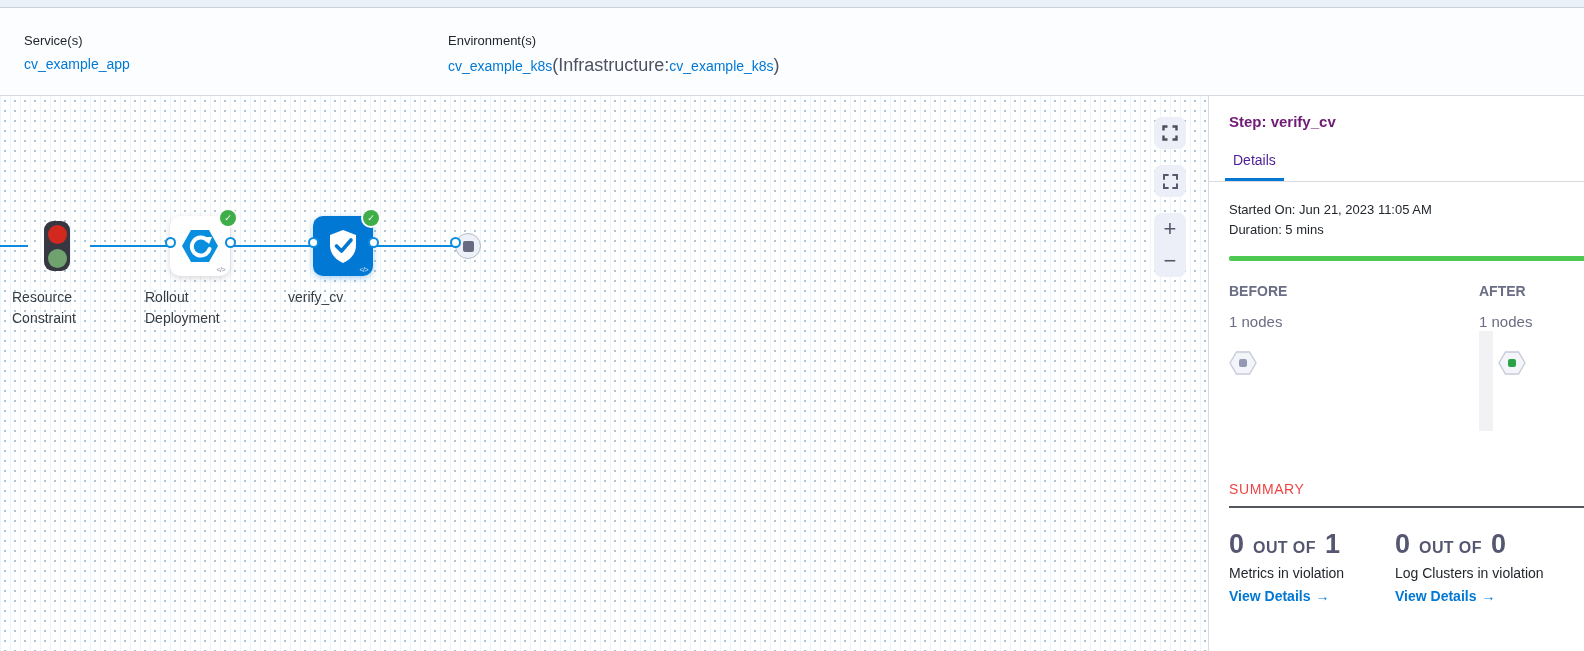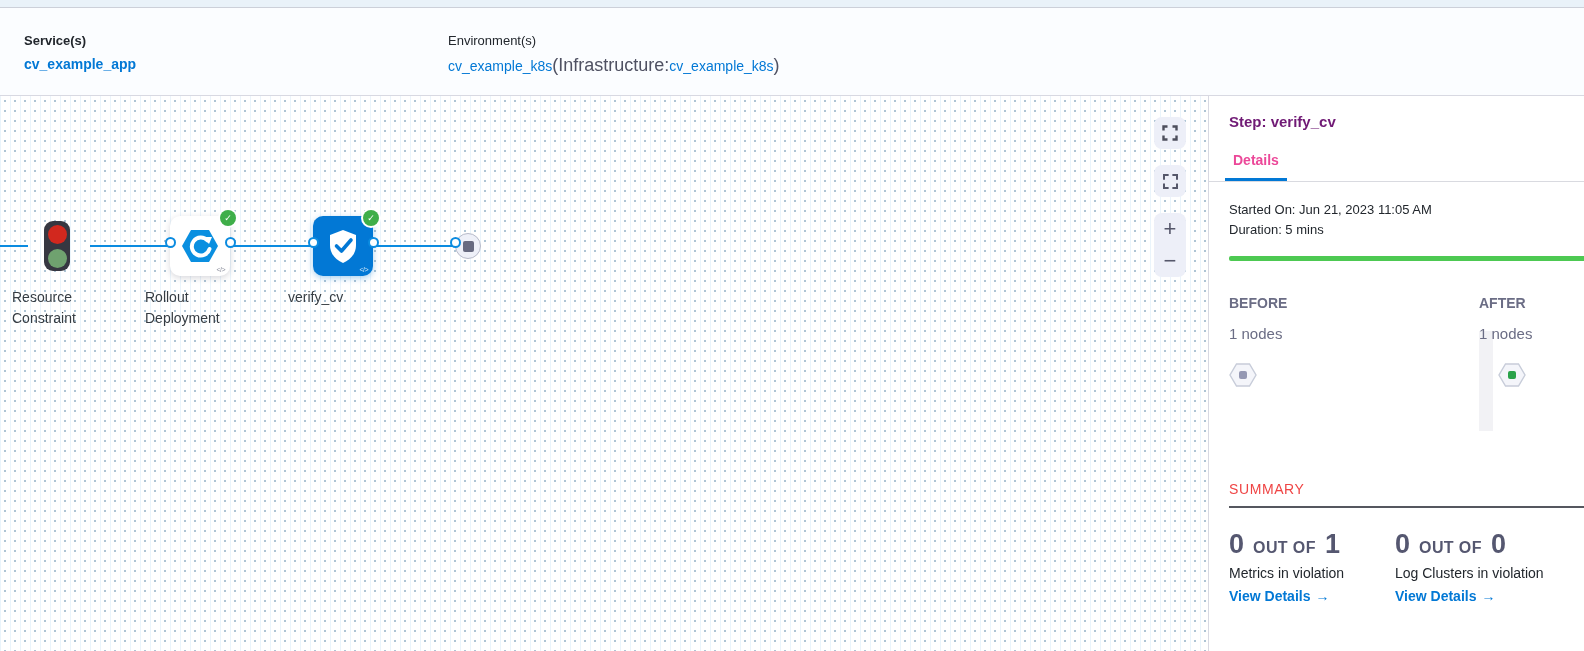--- a/index.html
+++ b/index.html
@@ -3,21 +3,21 @@
 <meta charset="utf-8">
 <style>
   * { box-sizing: border-box; margin: 0; padding: 0; }
   html,body { width:1584px; height:651px; overflow:hidden; }
   body { font-family:"Liberation Sans","DejaVu Sans",sans-serif; color:#22272d; background:#fff; }
 
   
   .top-strip { height:8px; background:#e9f2f9; border-bottom:1px solid #ccd0d9; }
   .header { height:88px; background:#fbfdff; border-bottom:1px solid #d8d9e2; display:flex; }
   .hblock { padding-top:25px; padding-left:24px; }
-  .hblock.first { width:424px;font-weight:bold; }
+  .hblock.first { width:424px; }
   .hlabel { font-size:13px; color:#22272d; margin-bottom:7px; }
   .hlink { font-size:14px; color:#0278d5; cursor:pointer; }
   .hdark { font-size:18px; color:#4f5162; }
 
   
   .main { display:flex; height:555px; }
 
   
   .canvas { position:relative; flex:1; background-color:#fff;
     background-image:
@@ -58,27 +58,27 @@
   .zoom-group { width:32px; height:64px; border-radius:8px; background:#edeff8;
     display:flex; flex-direction:column; align-items:center; justify-content:space-around; }
   .zoom-btn { width:32px; height:30px; border:none; background:transparent; color:#55576a;
     font-size:22px; line-height:22px; cursor:pointer; font-family:inherit; }
   .marquee-box { width:15px; height:15px; border:2px dashed #55576a; }
 
   
   .panel { width:376px; background:#fff; border-left:1px solid #d8d9e2; position:relative; }
   .panel-title { padding:17px 20px 0; font-size:15px; font-weight:bold; color:#701a75; }
   .tabs { margin-top:21px; border-bottom:1px solid #d9dae0; }
-  .tab { display:inline-block; margin-left:16px; padding:0 8px 10px; font-size:14px; font-weight:bold;
-    color:#ec4899; border-bottom:3px solid #0278d5; cursor:pointer; }
+  .tab { display:inline-block; margin-left:16px; padding:0 8px 10px; font-size:14px; font-weight:normal;
+    color:#4c1d95; border-bottom:3px solid #0278d5; cursor:pointer; }
   .meta { margin:18px 20px 0; font-size:13px; color:#22272d; line-height:20px; }
   .progress { margin:16px 0 0 20px; height:5px; background:#4dc952; border-radius:2px 0 0 2px; }
 
   .compare { position:relative; height:198px; margin-top:22px; }
-  .cmp-col { position:absolute; top:12px; }
+  .cmp-col { position:absolute; top:0; }
   .cmp-before { left:20px; }
   .cmp-after { left:270px; }
   .cmp-head { font-size:14px; font-weight:bold; color:#6b6d85; }
   .cmp-count { margin-top:14px; font-size:15px; color:#6b6d85; }
   .cmp-hex { margin-top:21px; cursor:pointer; }
   .cmp-after .cmp-hex { margin-left:19px; }
   .cmp-strip { position:absolute; left:270px; top:48px; width:14px; height:100px; background:#f2f2f5; }
 
   .summary-label { margin-left:20px; font-size:14px; color:#ef4444; letter-spacing:0.6px; }
   .summary-rule { margin:9px 0 0 20px; height:2px; background:#55575f; }

